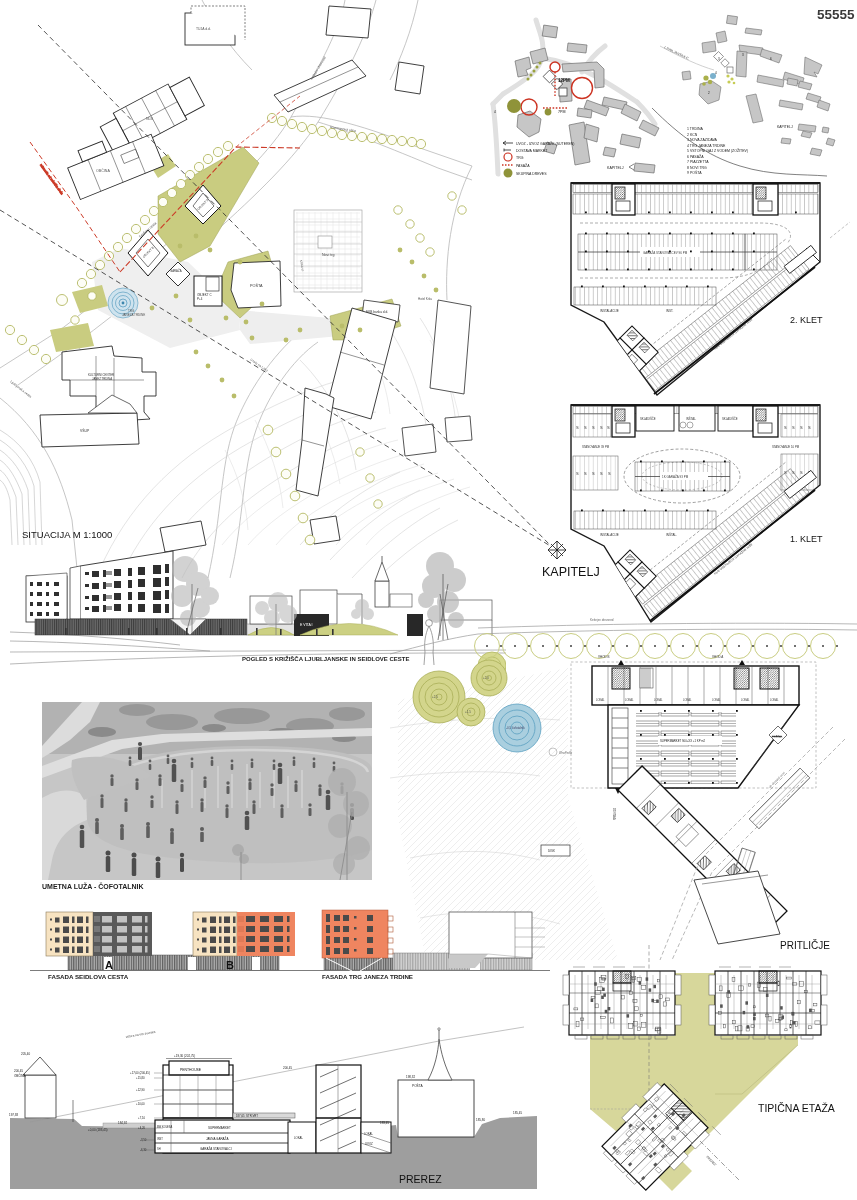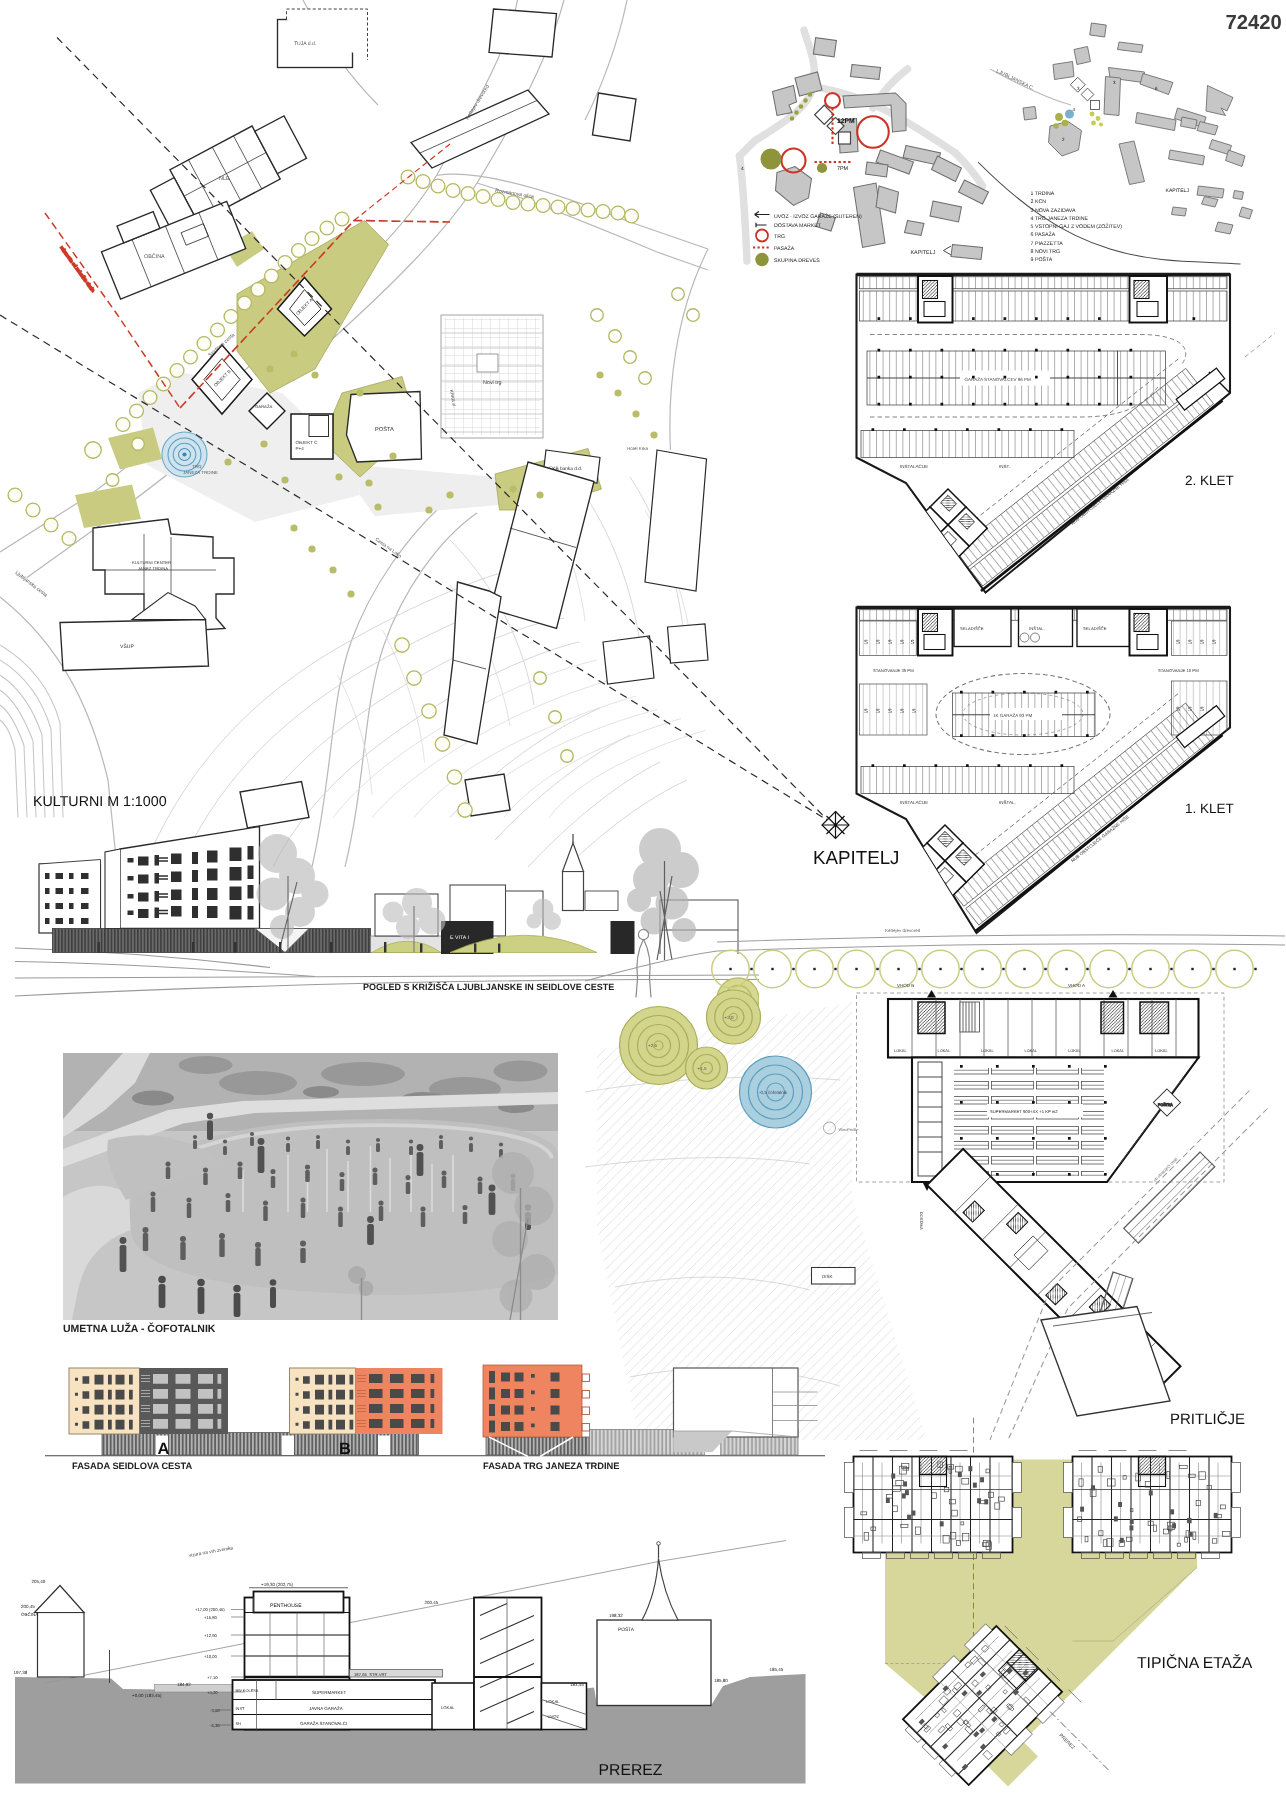--- a/index.html
+++ b/index.html
@@ -344,21 +344,21 @@
   <text x="196" y="30" font-size="3.4">TUJA d.d.</text>
   <text x="146" y="120" font-size="3.6">NLB</text>
   <text x="96" y="172" font-size="3.6">OBČINA</text>
   <text x="128" y="312" font-size="3">TRG</text>
   <text x="122" y="316" font-size="3">JANEZA TRDINE</text>
   <text x="418" y="300" font-size="3">Hotel Krka</text>
   <text x="300" y="260" font-size="3" transform="rotate(80 300 260)">KRKA ul.</text>
  </g>
 </svg>
 
-<div class="cap" style="left:22px;top:529px;font-size:9.5px;color:#111">KULTURNI M 1:1000</div>
+<div class="cap" style="left:22px;top:529px;font-size:9.5px;color:#111">SITUACIJA M 1:1000</div>
 
 <svg class="abs" style="left:485px;top:12px" width="185" height="175" viewBox="0 0 185 175" fill="none">
 
  <g stroke="#e0e0e0" stroke-width="5" fill="none" stroke-linecap="round">
   <path d="M51,8 C55,22 60,30 57,46 C54,58 44,66 18,82 L8,92"></path>
   <path d="M57,46 C72,48 92,54 112,65 C126,73 140,82 152,90"></path>
   <path d="M8,92 C11,115 12,140 13,162"></path>
   <path d="M152,90 C158,96 165,104 170,112"></path>
   <path d="M97,60 C104,48 112,40 120,34"></path>
  </g>
@@ -508,21 +508,21 @@
   <text x="56" y="86">2</text>
         <text x="66" y="52">3</text>
         <text x="90" y="48">3</text>
         <text x="118" y="52">6</text>
         <text x="63" y="66">4</text>
  </g>
 
  <text x="125" y="120" font-size="3.4" fill="#222">KAPITELJ</text>
 </svg>
 
-<div class="cap" style="left:817px;top:7px;font-size:13.5px;font-weight:bold;color:#3a3a3a;letter-spacing:0px">72420</div>
+<div class="cap" style="left:817px;top:7px;font-size:13.5px;font-weight:bold;color:#3a3a3a;letter-spacing:0px">55555</div>
 
 <svg class="abs" style="left:540px;top:178px" width="317" height="227" viewBox="0 0 317 227" fill="none">
 <defs>
         <clipPath id="clipK2">
           <polygon points="31,5 280,5 280,84 117,217 64,144 31,127"></polygon>
         </clipPath>
       </defs>
 
 <polygon points="31,5 280,5 280,84 117,217 64,144 31,127" stroke="#1a1a1a" stroke-width="1.4" fill="#fff"></polygon>
 <path d="M31,5 L280,5" stroke="#1a1a1a" stroke-width="2.2"></path>

